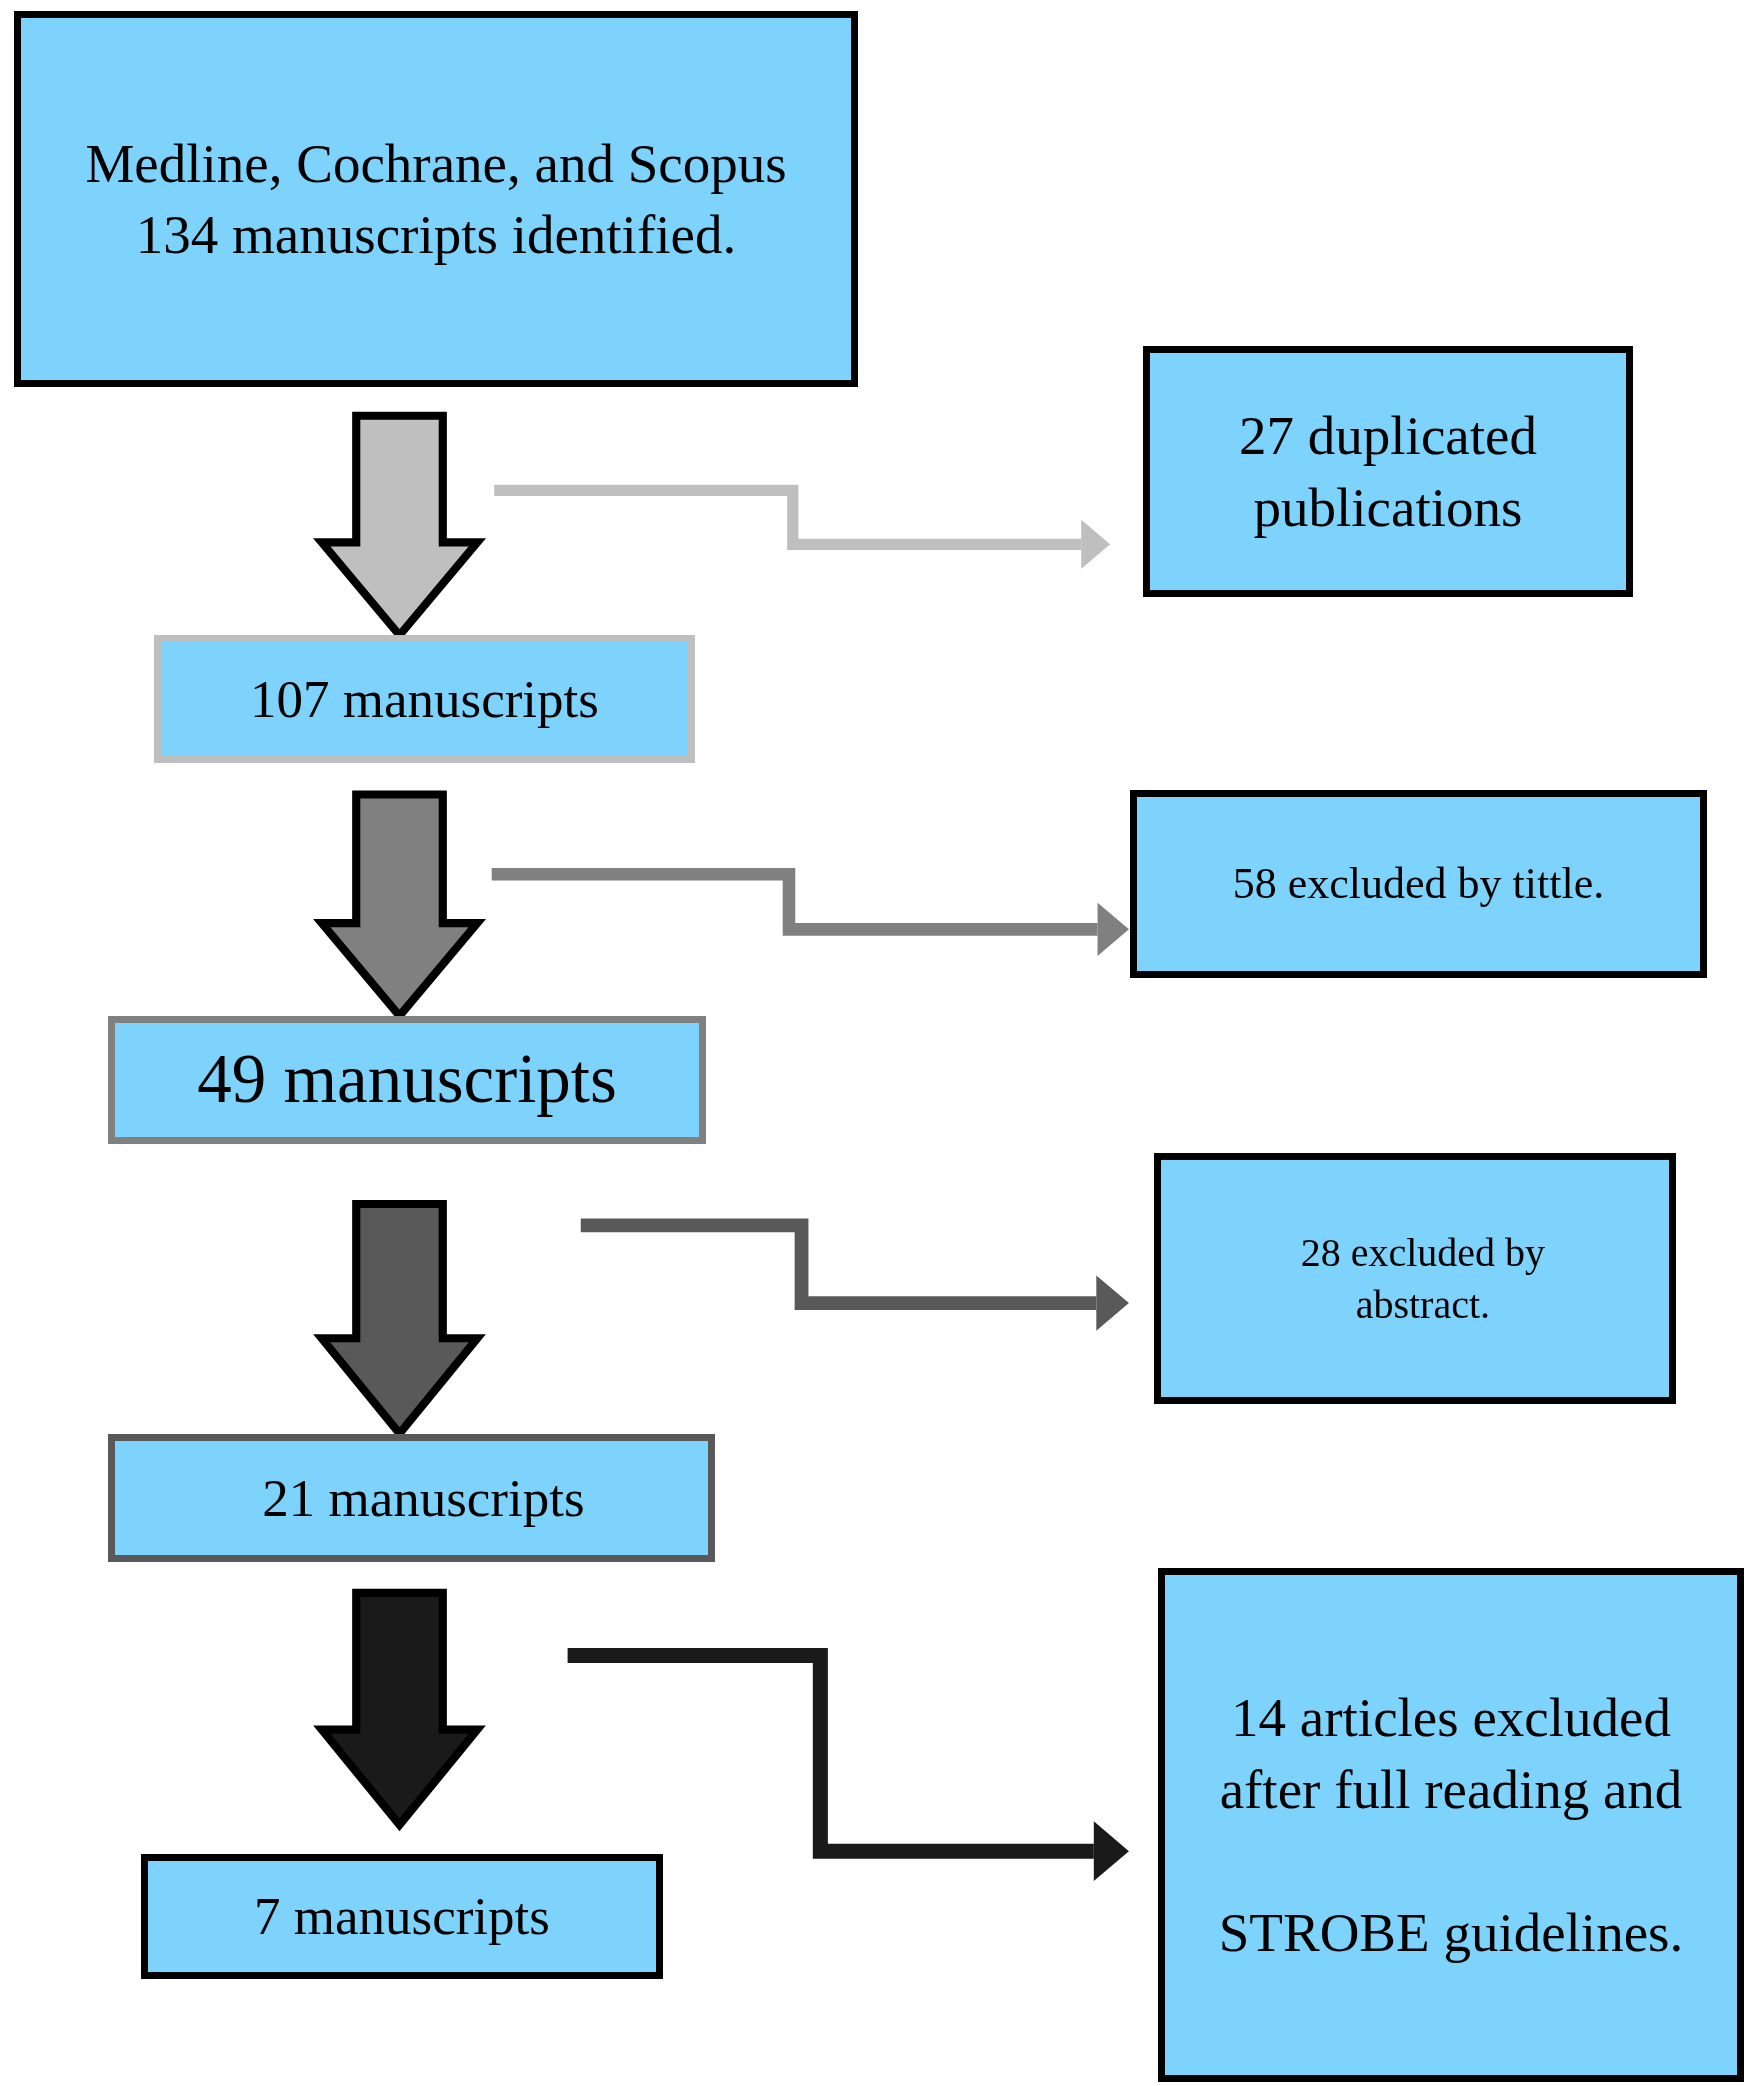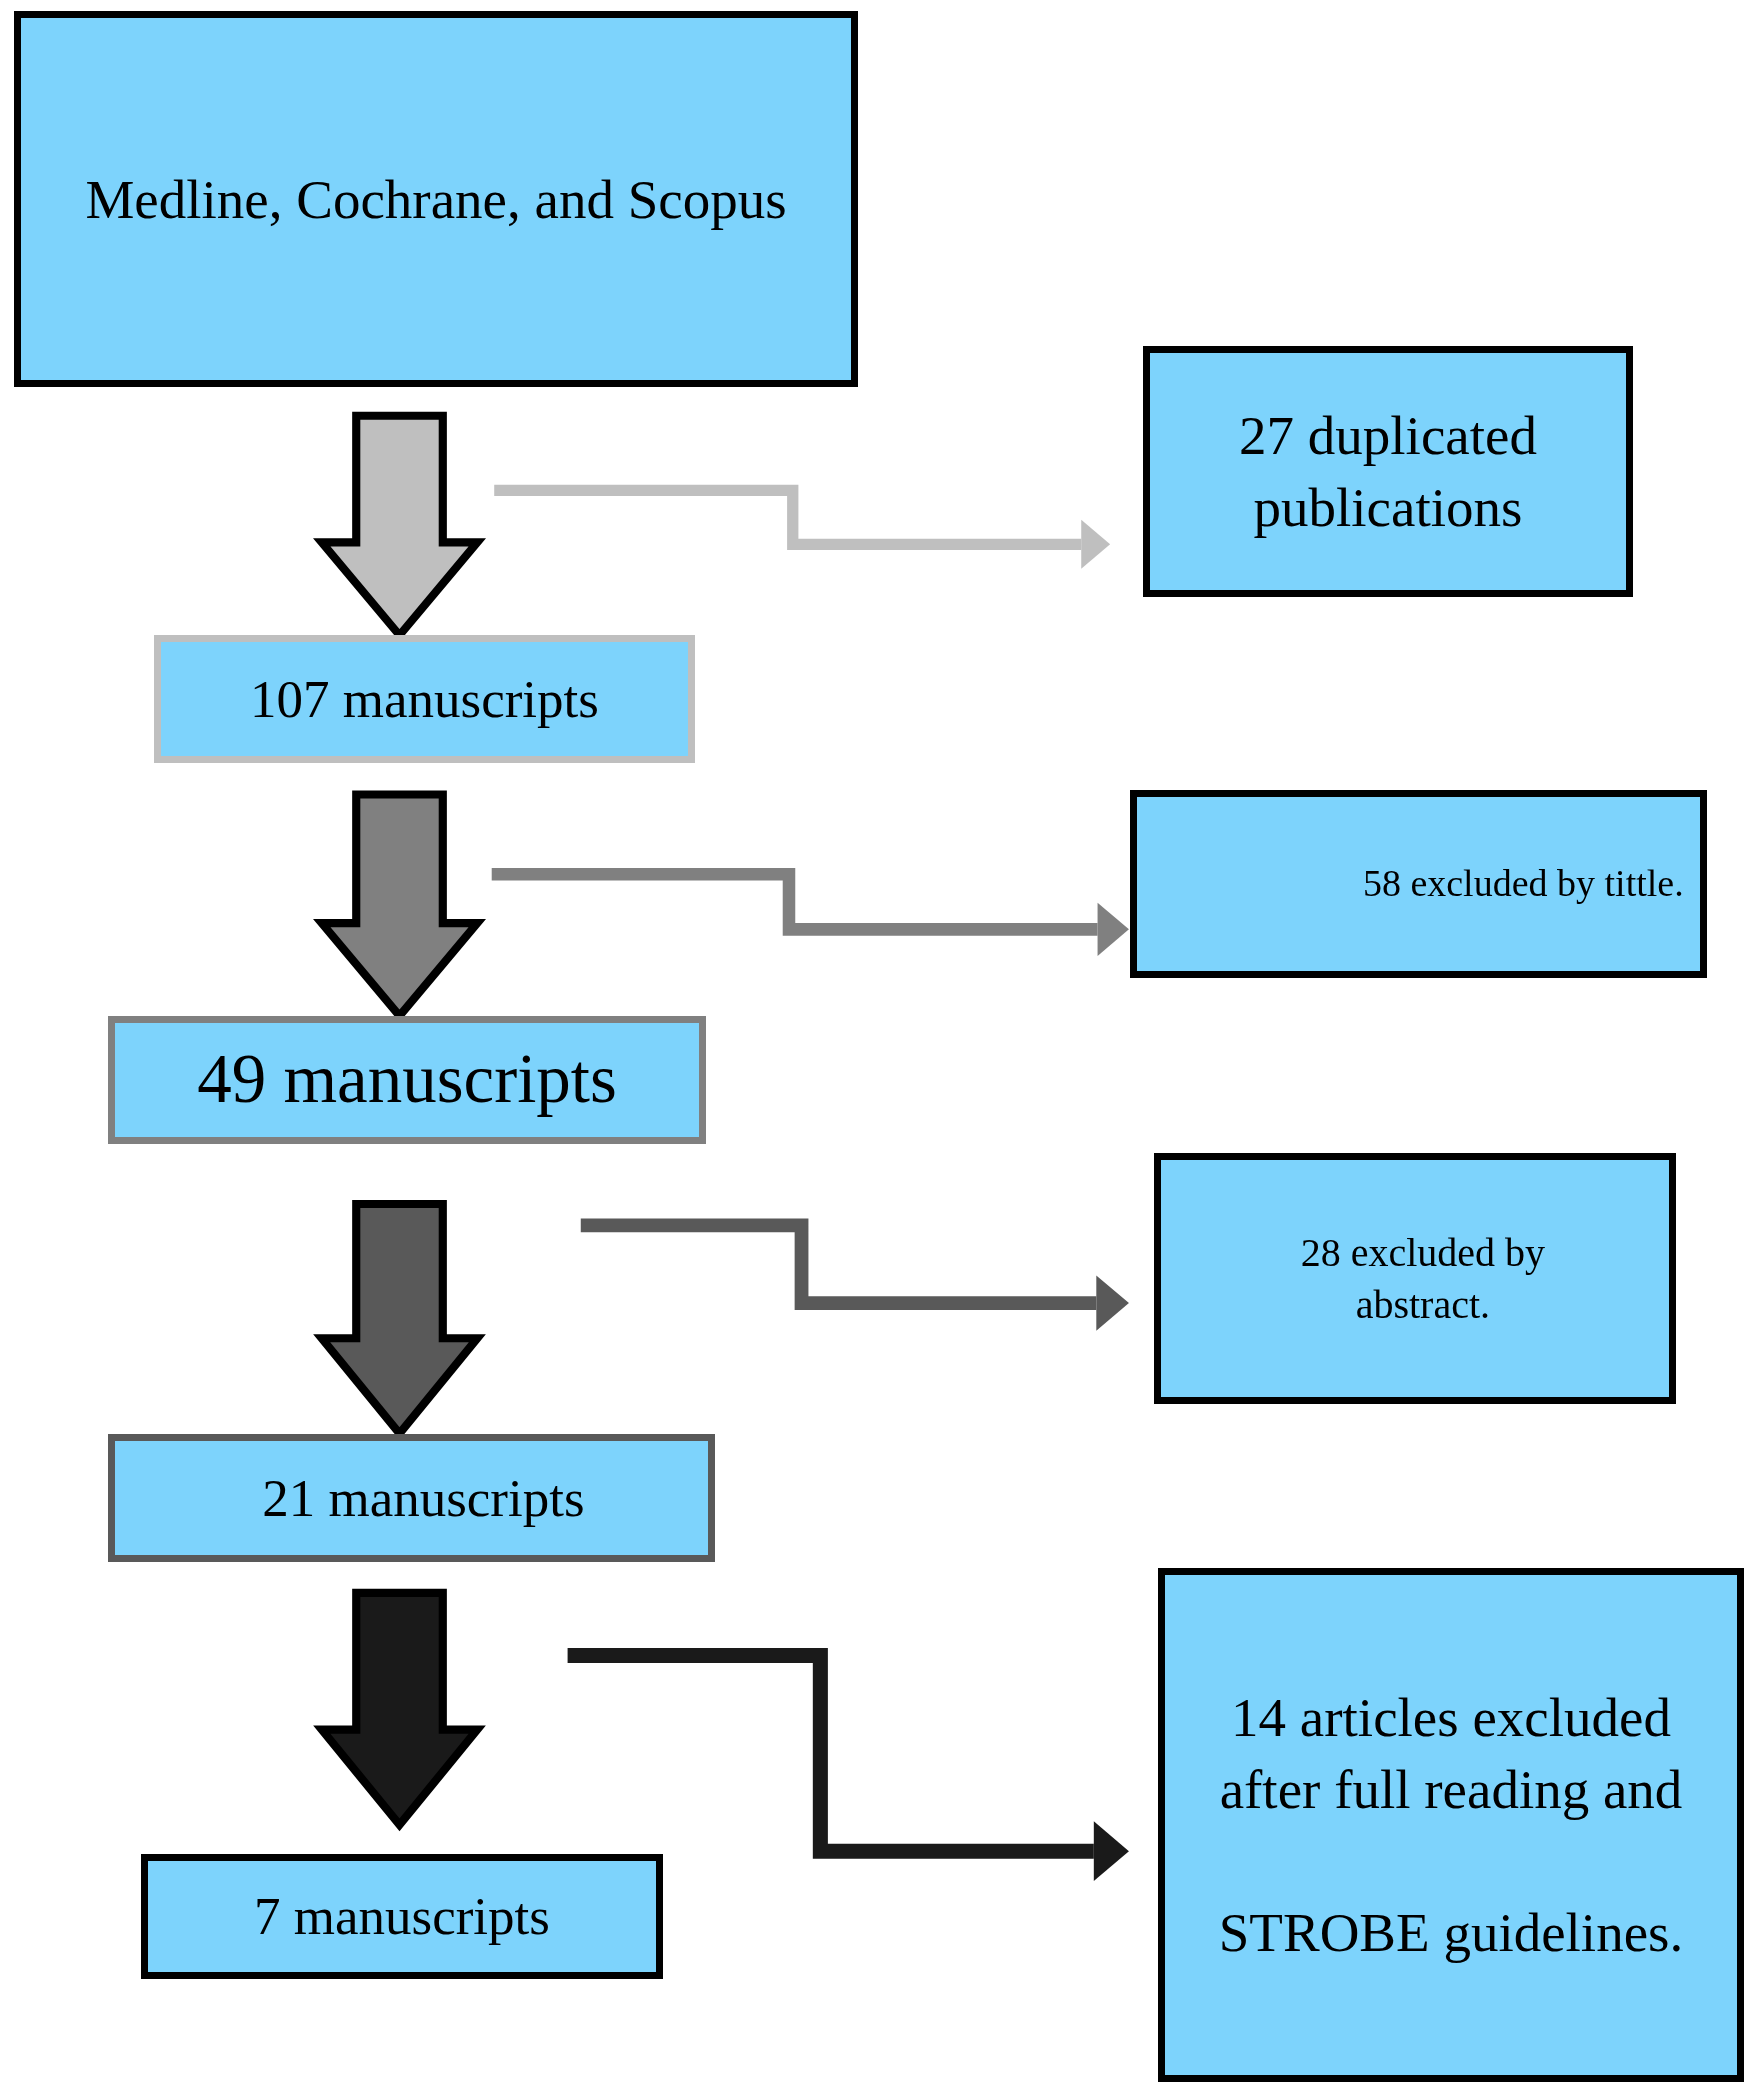--- a/index.html
+++ b/index.html
@@ -69,20 +69,21 @@
         <path d="M 926 1954 L 1278 1954 L 1278 2078 L 1748 2078" fill="none" stroke="#595959" stroke-width="22" stroke-linecap="butt" stroke-linejoin="miter"></path>
         <polygon points="1748,2033.8 1800,2078 1748,2122.2" fill="#595959"></polygon>
         <path d="M 905 2640 L 1308 2640 L 1308 2952 L 1744 2952" fill="none" stroke="#1a1a1a" stroke-width="24" stroke-linecap="butt" stroke-linejoin="miter"></path>
         <polygon points="1744,2904.4 1800,2952 1744,2999.6" fill="#1a1a1a"></polygon>
       </g>
   </svg>
 
   <div class="node-box stage-lvl0" id="box-stage-0" style="left: 14px; top: 11.3px; width: 844px; height: 376px; font-size: 55px; border-color: rgb(0, 0, 0);">
     <span class="node-text">
       <span>Medline, Cochrane, and Scopus</span><br>
+      <span>134 manuscripts identified.</span>
     </span>
   </div>
 
   <div class="node-box stage-lvl1" id="box-stage-1" style="left: 130px; top: 635px; width: 541px; height: 128px; font-size: 53px; border-color: rgb(191, 191, 191); margin-left: 24px;">
     <span class="node-text">107 manuscripts</span>
   </div>
 
   <div class="node-box stage-lvl2" id="box-stage-2" style="left: 108px; top: 1016px; width: 598px; height: 128px; font-size: 69px; border-color: rgb(128, 128, 128);">
     <span class="node-text">49 manuscripts</span>
   </div>
@@ -95,21 +96,21 @@
     <span class="node-text">7 manuscripts</span>
   </div>
 
   <div class="node-box excl-box" id="box-excl-0" style="left: 1143px; top: 346px; width: 490px; height: 251px; font-size: 55px; border-color: rgb(0, 0, 0);">
     <span class="node-text">
       <span>27 duplicated</span><br>
       <span>publications</span>
     </span>
   </div>
 
-  <div class="node-box excl-box" id="box-excl-1" style="left: 1130px; top: 790px; width: 577px; height: 188px; font-size: 38px; border-color: rgb(0, 0, 0); text-align: right;">
+  <div class="node-box excl-box" id="box-excl-1" style="left: 1130px; top: 790px; width: 577px; height: 188px; font-size: 44px; border-color: rgb(0, 0, 0);">
     <span class="node-text">58 excluded by tittle.</span>
   </div>
 
   <div class="node-box excl-box" id="box-excl-2" style="left: 1154px; top: 1153px; width: 522px; height: 251px; font-size: 40px; border-color: rgb(0, 0, 0); padding-left: 32px;">
     <span class="node-text">
       <span>28 excluded by</span><br>
       <span>abstract.</span>
     </span>
   </div>
 

